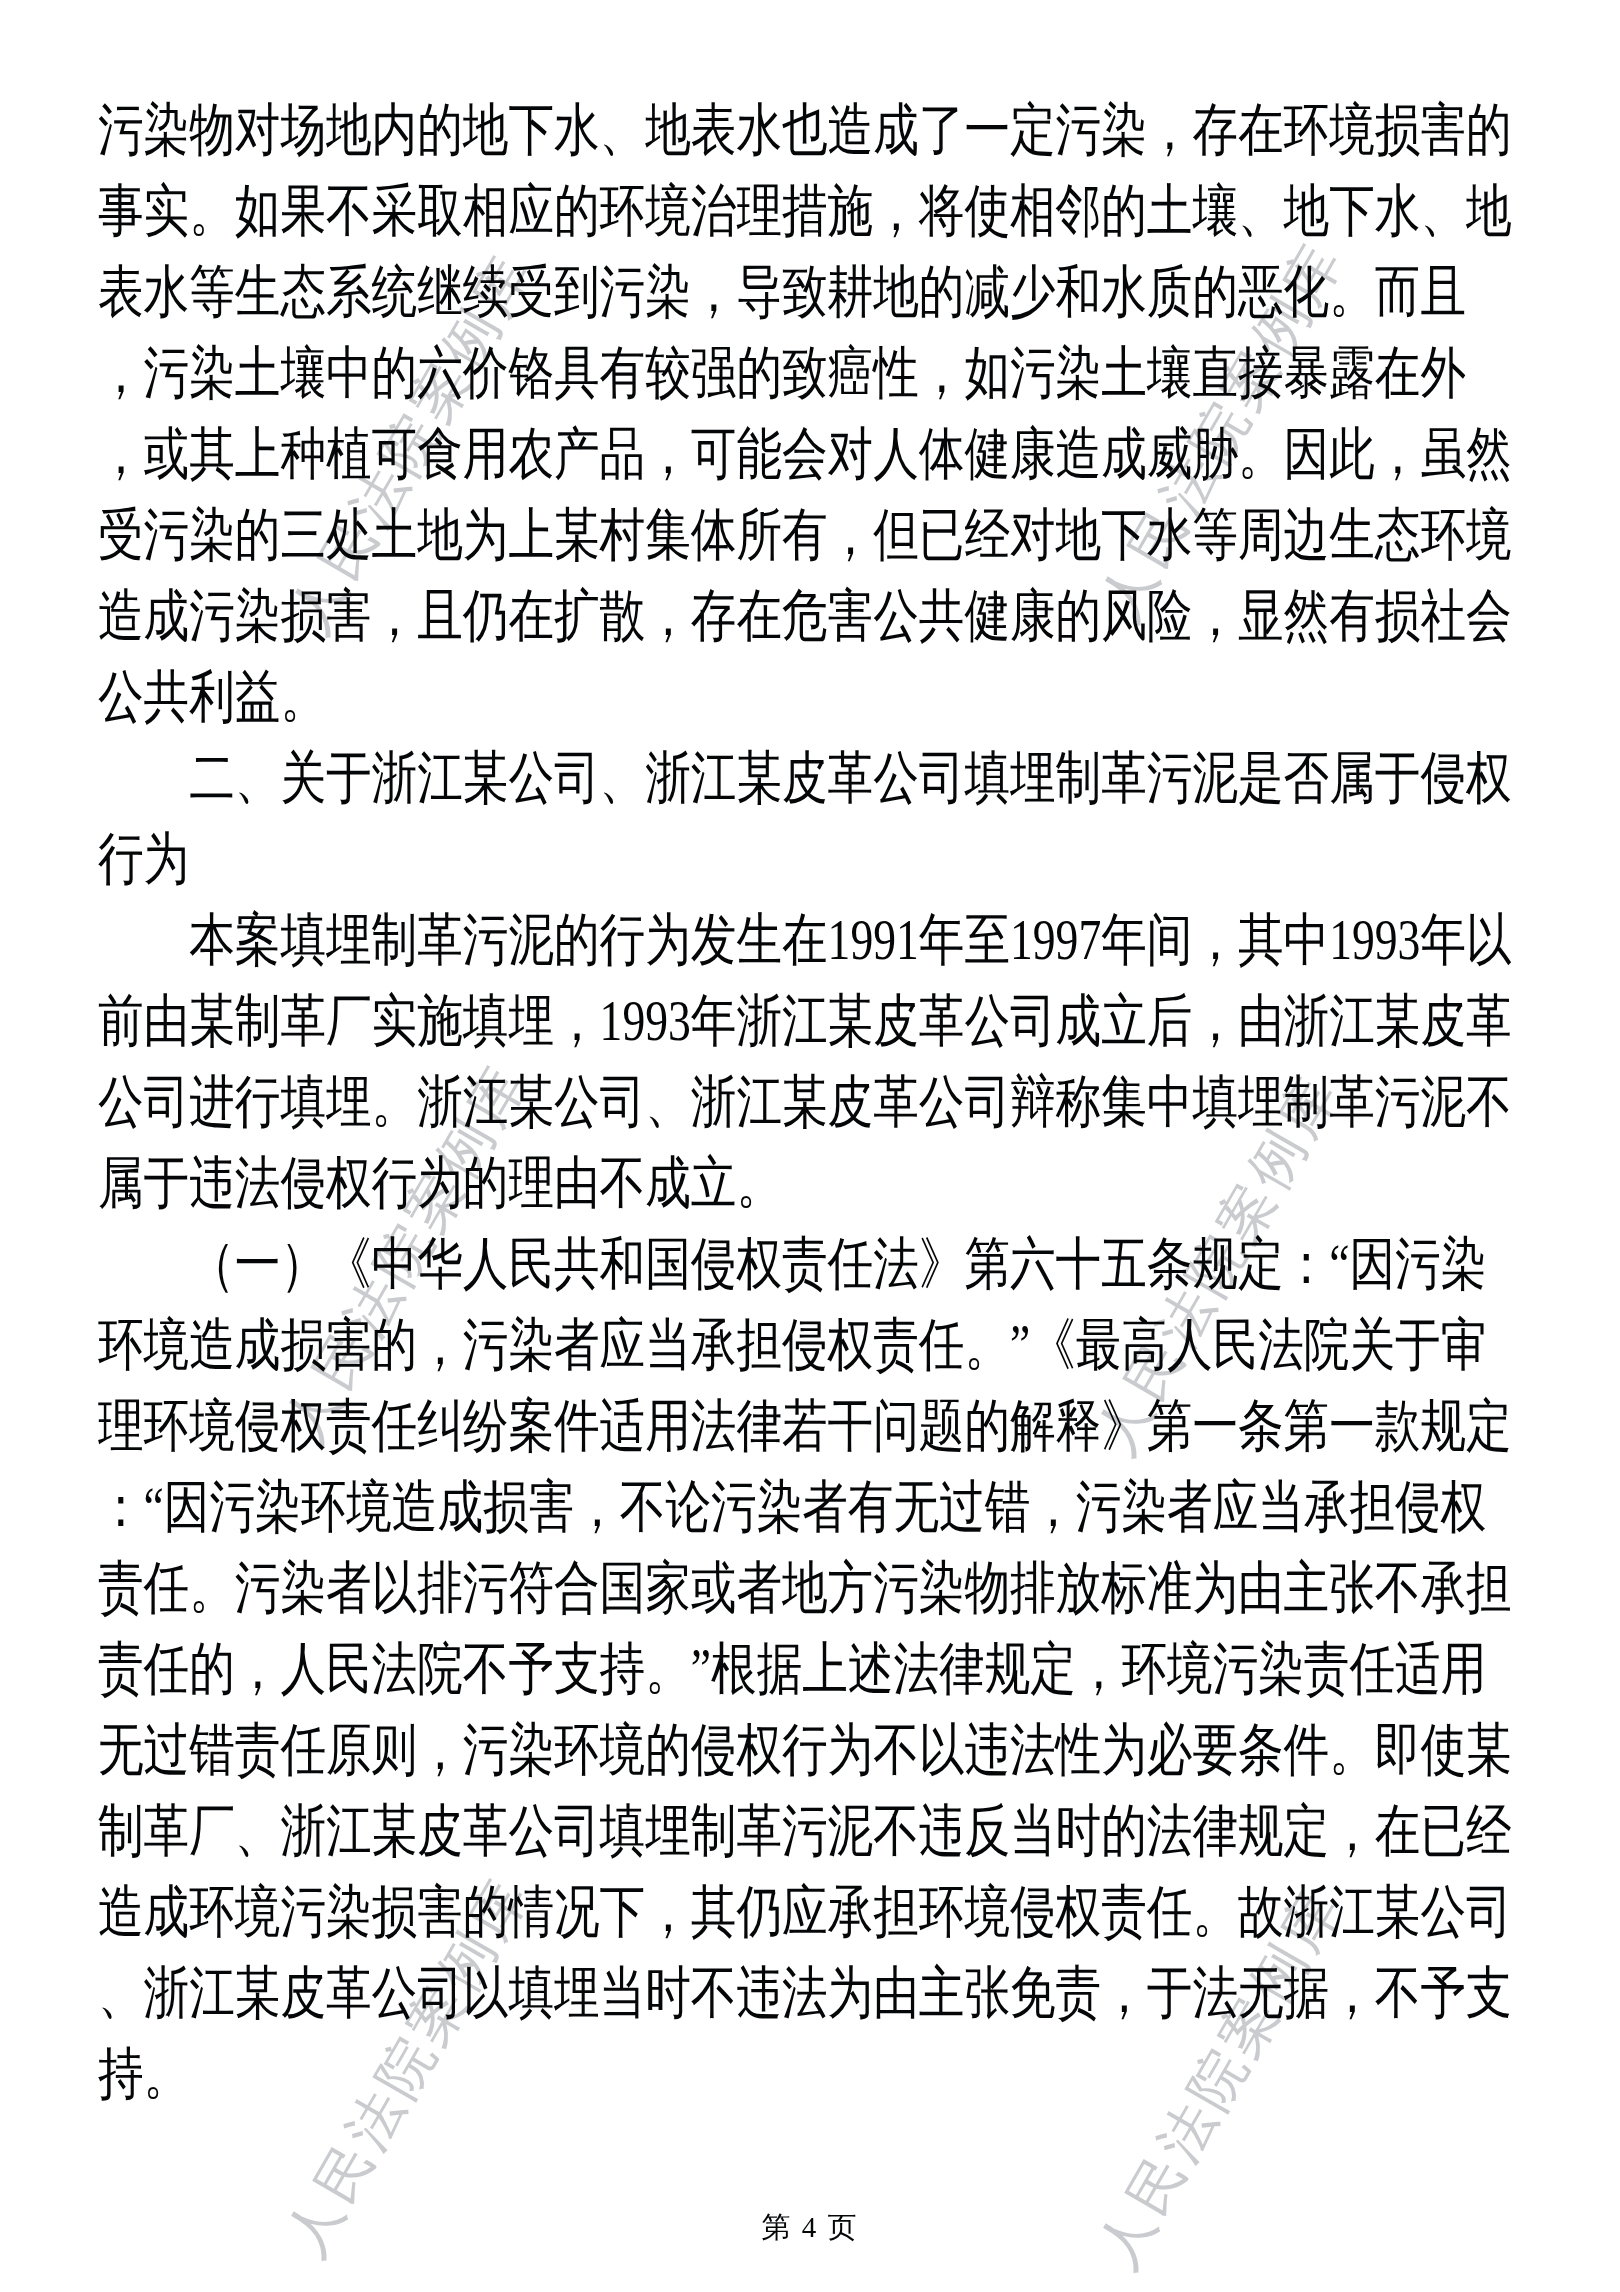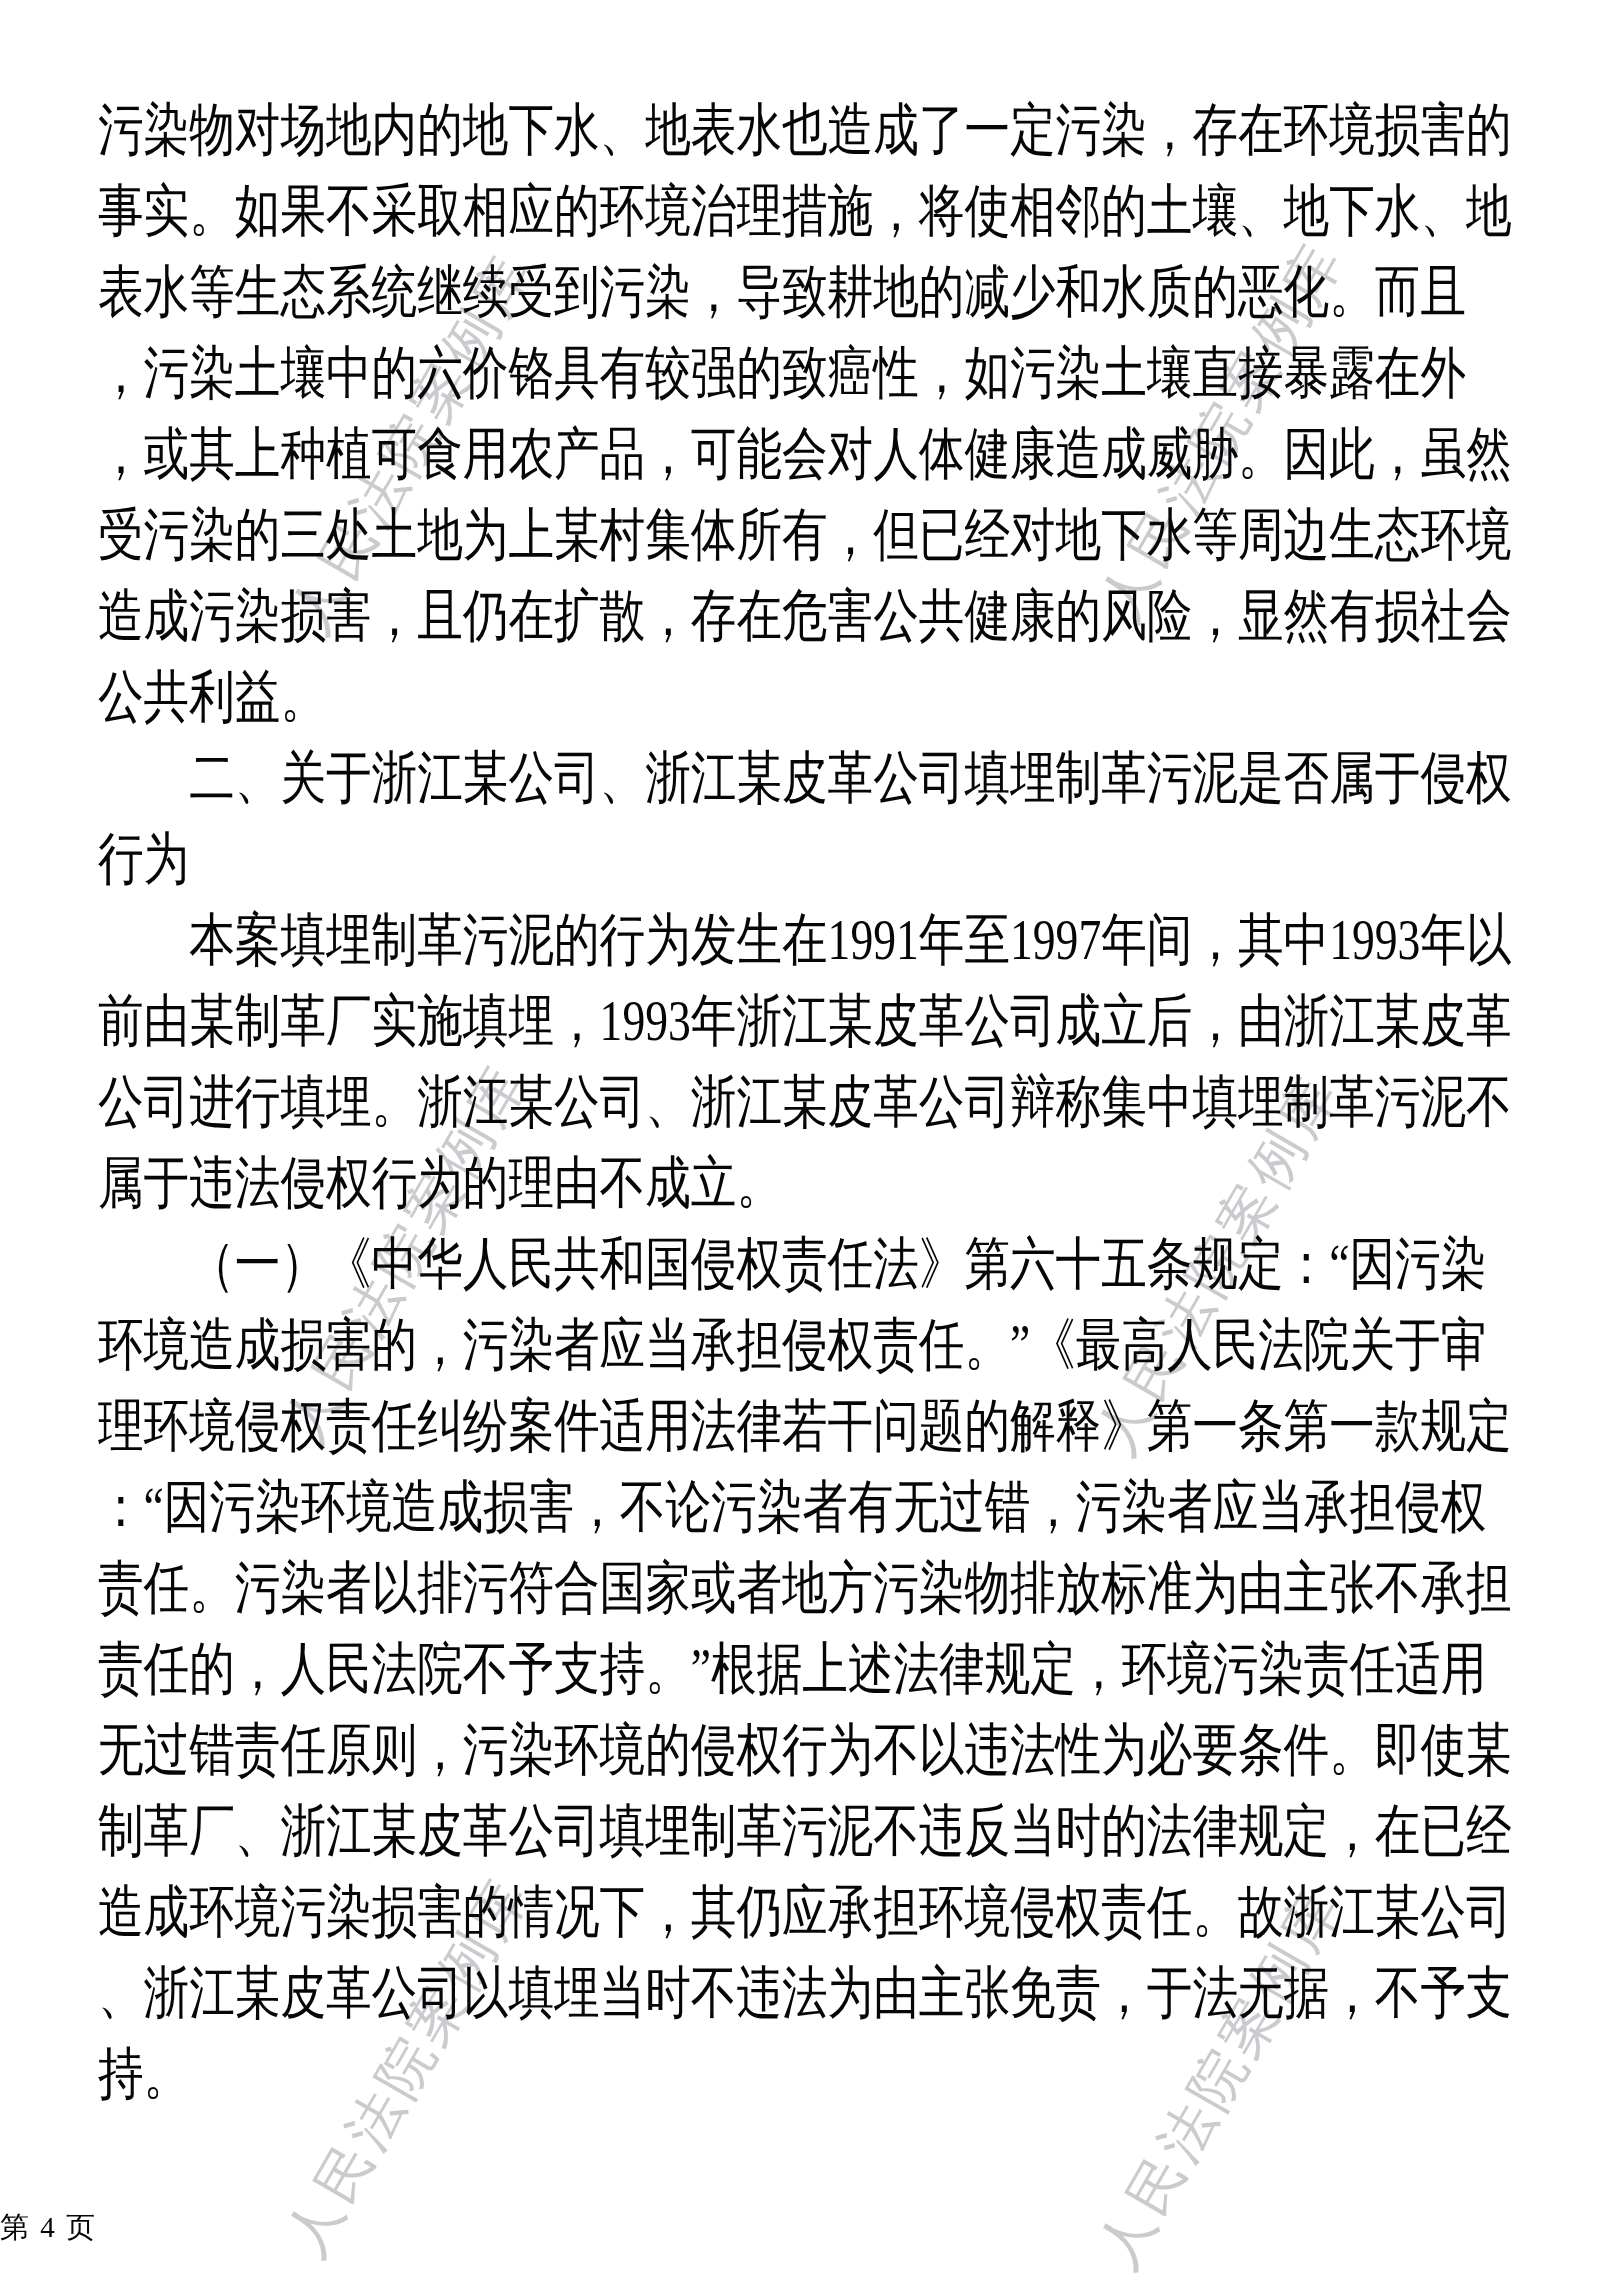--- a/index.html
+++ b/index.html
@@ -47,20 +47,21 @@
     font-size: 57px;
     white-space: nowrap;
     transform: scaleX(0.8);      
     transform-origin: 0 50%;
   }
   .footer {
     position: absolute;
     left: 0;
     right: 0;
     bottom: 45px;
+    text-align: center;
     font-size: 29px;
     letter-spacing: 2px;
     z-index: 2;
   }
 </style>
 </head>
 <body style="background: rgb(255, 255, 255); color: rgb(5, 6, 8);">
 
 <div class="page">
   <div id="watermark-layer">

